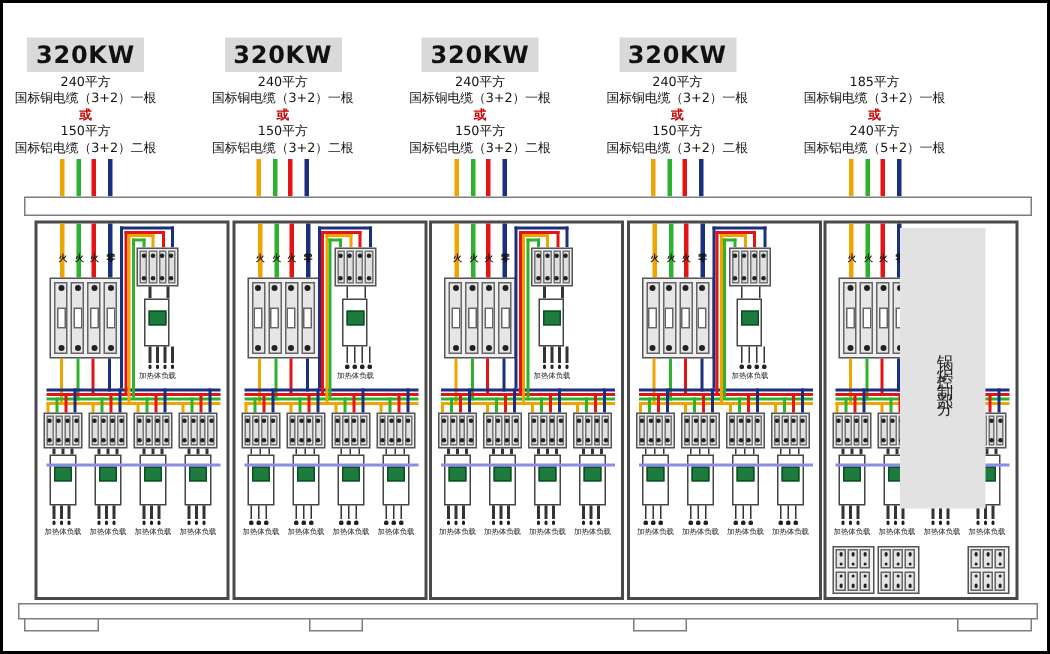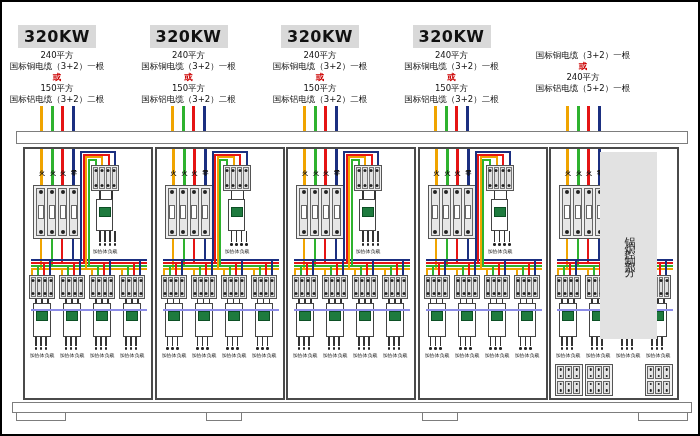--- a/index.html
+++ b/index.html
@@ -88,20 +88,21 @@
       <div class="specln" style="position: static;">国标铜电缆（3+2）一根</div>
       <div class="specln or" style="position: static;">或</div>
       <div class="specln" style="position: static;">150平方</div>
       <div class="specln" style="position: static;">国标铝电缆（3+2）二根</div>
     </div>
     <div style="position: absolute; left: 432px; top: 104px; width: 3px; height: 25px; background: rgb(240, 164, 0);"></div>
     <div style="position: absolute; left: 443px; top: 104px; width: 3px; height: 25px; background: rgb(46, 178, 46);"></div>
     <div style="position: absolute; left: 453px; top: 104px; width: 3px; height: 25px; background: rgb(229, 20, 20);"></div>
     <div style="position: absolute; left: 464px; top: 104px; width: 3px; height: 25px; background: rgb(27, 47, 128);"></div>
     <div class="spec" style="position: absolute; left: 516px; top: 48px; width: 130px;">
+      <div class="specln" style="position: static;">185平方</div>
       <div class="specln" style="position: static;">国标铜电缆（3+2）一根</div>
       <div class="specln or" style="position: static;">或</div>
       <div class="specln" style="position: static;">240平方</div>
       <div class="specln" style="position: static;">国标铝电缆（5+2）一根</div>
     </div>
     <div style="position: absolute; left: 563.5px; top: 104px; width: 3px; height: 25px; background: rgb(240, 164, 0);"></div>
     <div style="position: absolute; left: 574.5px; top: 104px; width: 3px; height: 25px; background: rgb(46, 178, 46);"></div>
     <div style="position: absolute; left: 584.5px; top: 104px; width: 3px; height: 25px; background: rgb(229, 20, 20);"></div>
     <div style="position: absolute; left: 595.5px; top: 104px; width: 3px; height: 25px; background: rgb(27, 47, 128);"></div>
     <div class="duct" style="position: absolute; left: 14px; top: 129px; width: 672px; height: 13px;"></div>

